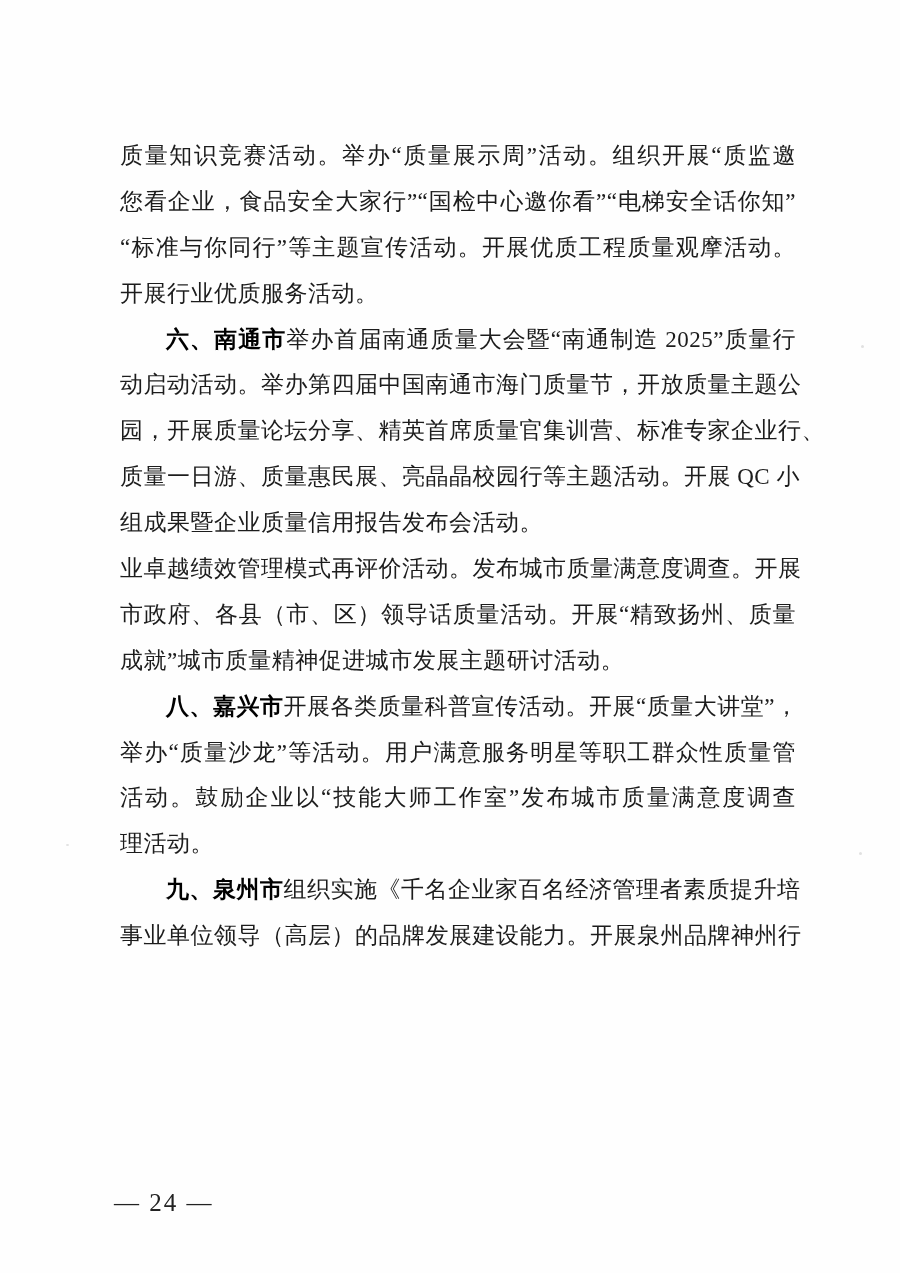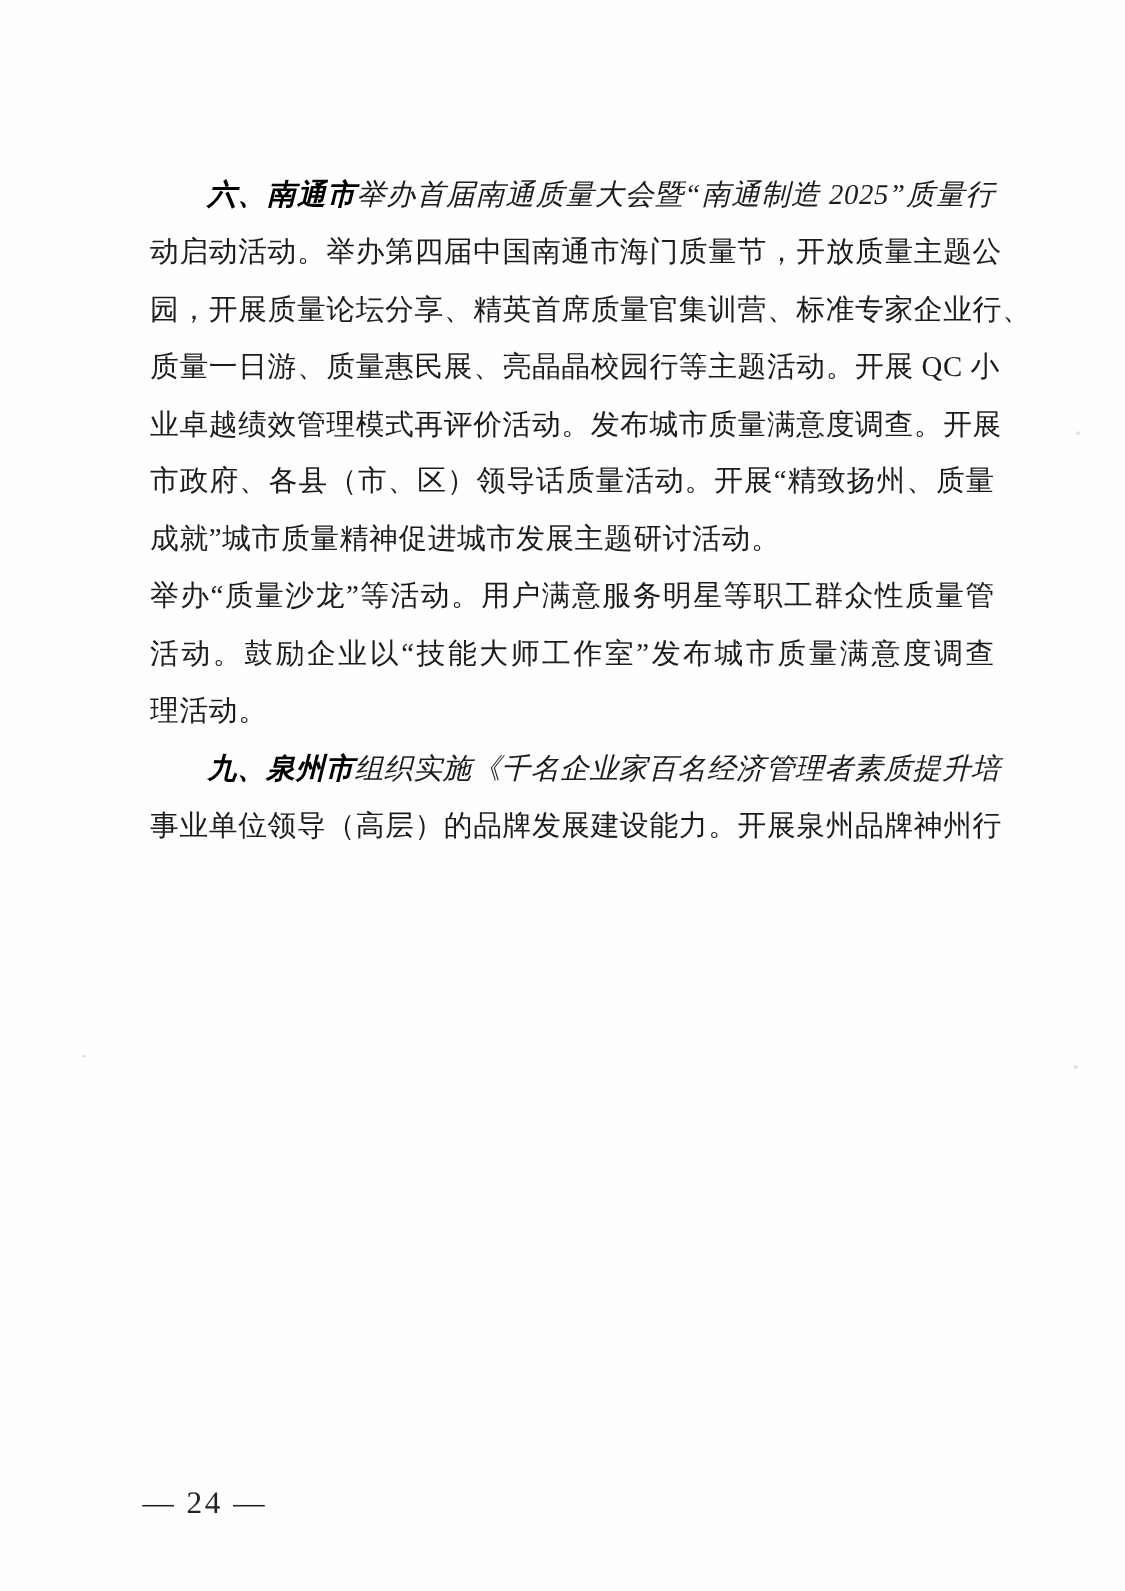--- a/index.html
+++ b/index.html
@@ -35,21 +35,20 @@
     text-align-last: justify;
     text-justify: inter-ideograph;
     white-space: nowrap;
     letter-spacing: 0.5px;
   }
   .line.last {
     text-align-last: left;
   }
   .line.indent {
     padding-left: 46px;
-    font-style: italic;
   }
   .lead {
     font-family: "Liberation Sans", "DejaVu Sans", sans-serif;
     font-weight: 700;
     color: #000000;
   }
   .footer {
     position: absolute;
     left: 114px;
     top: 1142px;
@@ -68,31 +67,39 @@
   .speck.s1 { left: 861px; top: 345px; width: 3px; height: 3px; }
   .speck.s2 { left: 859px; top: 852px; width: 3px; height: 3px; }
   .speck.s3 { left: 66px;  top: 844px; width: 3px; height: 2px; }
 </style>
 </head>
 <body>
 
 <div class="page">
   <div class="doc-body">
       <div class="paragraph">
+        <div class="line">质量知识竞赛活动。举办“质量展示周”活动。组织开展“质监邀</div>
+        <div class="line">您看企业，食品安全大家行”“国检中心邀你看”“电梯安全话你知”</div>
+        <div class="line">“标准与你同行”等主题宣传活动。开展优质工程质量观摩活动。</div>
+        <div class="line last">开展行业优质服务活动。</div>
+      </div>
+      <div class="paragraph">
         <div class="line indent"><b class="lead">六、南通市</b>举办首届南通质量大会暨“南通制造 2025”质量行</div>
         <div class="line">动启动活动。举办第四届中国南通市海门质量节，开放质量主题公</div>
         <div class="line">园，开展质量论坛分享、精英首席质量官集训营、标准专家企业行、</div>
         <div class="line">质量一日游、质量惠民展、亮晶晶校园行等主题活动。开展 QC 小</div>
+        <div class="line last">组成果暨企业质量信用报告发布会活动。</div>
       </div>
       <div class="paragraph">
         <div class="line">业卓越绩效管理模式再评价活动。发布城市质量满意度调查。开展</div>
         <div class="line">市政府、各县（市、区）领导话质量活动。开展“精致扬州、质量</div>
         <div class="line last">成就”城市质量精神促进城市发展主题研讨活动。</div>
       </div>
       <div class="paragraph">
+        <div class="line indent"><b class="lead">八、嘉兴市</b>开展各类质量科普宣传活动。开展“质量大讲堂”，</div>
         <div class="line">举办“质量沙龙”等活动。用户满意服务明星等职工群众性质量管</div>
         <div class="line">活动。鼓励企业以“技能大师工作室”发布城市质量满意度调查</div>
         <div class="line last">理活动。</div>
       </div>
       <div class="paragraph">
         <div class="line indent"><b class="lead">九、泉州市</b>组织实施《千名企业家百名经济管理者素质提升培</div>
         <div class="line">事业单位领导（高层）的品牌发展建设能力。开展泉州品牌神州行</div>
       </div>
     </div>
   <div class="footer">

